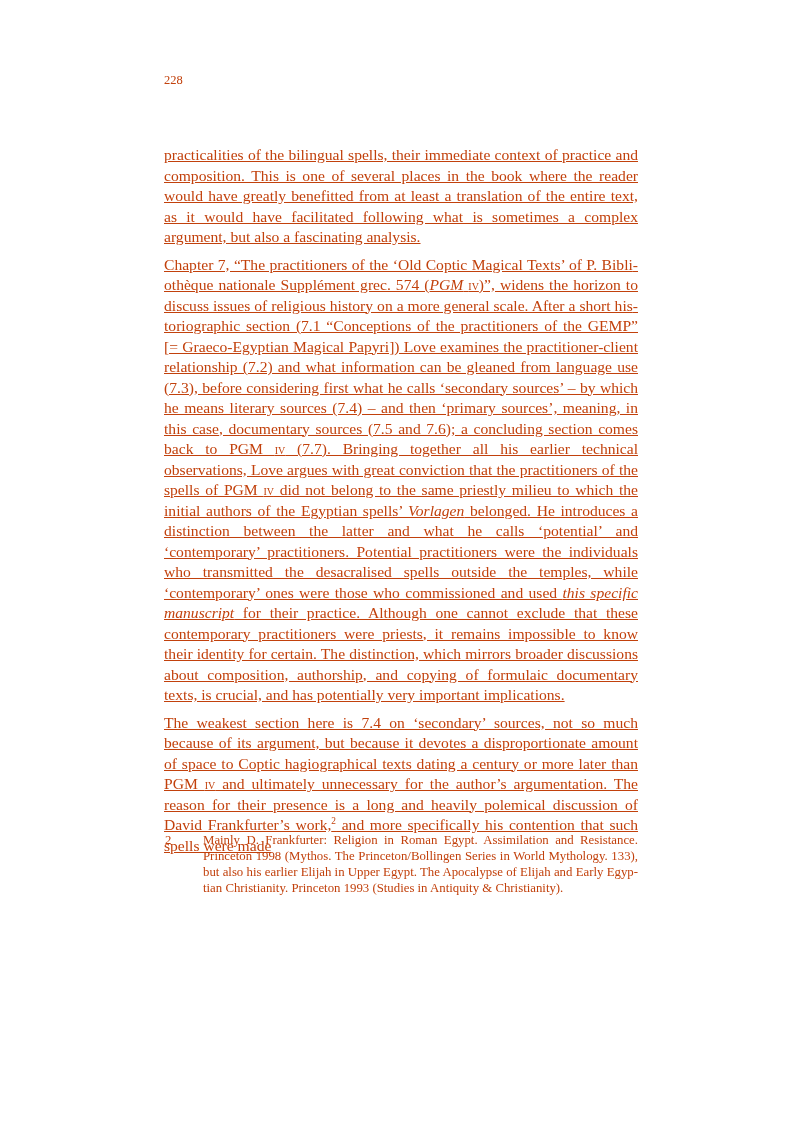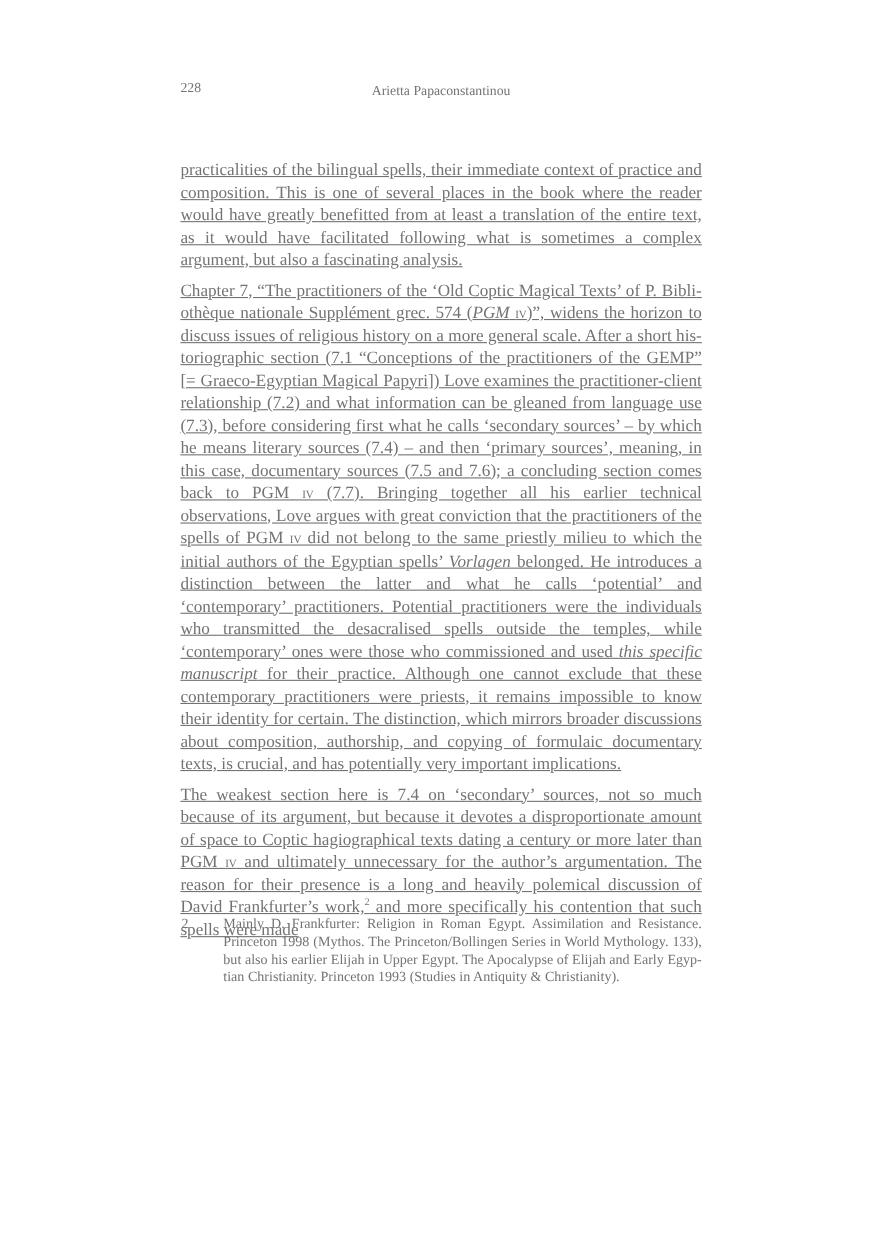--- a/index.html
+++ b/index.html
@@ -1,35 +1,34 @@
 <!DOCTYPE html>
 <html><head>
 <meta charset="utf-8">
 <style>
   html, body { margin: 0; padding: 0; background: #ffffff; }
   body { width: 799px; height: 1131px; position: relative; overflow: hidden; }
-  .page { position: absolute; left: 0; top: 0; width: 635px; height: 1131px; background: #fff; color: #737373; font-family: "Liberation Serif", "DejaVu Serif", serif; }
+  .page { position: absolute; left: 0; top: 0; width: 635px; height: 1131px; background: #fff; color: #c2410c; font-family: "Liberation Serif", "DejaVu Serif", serif; }
   .running-head { position: absolute; top: 73px; left: 164px; width: 474px; height: 18px; font-size: 12.5px; }
   .page-number { position: absolute; left: 0; top: 0; }
   .running-title { position: absolute; left: 0; right: 0; top: 2px; text-align: center; }
   .body-text { position: absolute; left: 164px; top: 145px; width: 474px; font-size: 15.6px; line-height: 20.5px; text-decoration: underline; }
   .body-text p { margin: 0 0 7px 0; text-align: justify; hyphens: manual; }
   .sc { font-variant: small-caps; font-size: 0.92em; }
   .fn-ref { font-size: 0.6em; vertical-align: super; line-height: 0; }
   .footnotes { position: absolute; left: 164px; top: 832px; width: 474px; font-size: 12.8px; line-height: 16px; }
   .footnote { position: relative; padding-left: 39px; text-align: justify; }
   .footnote-number { position: absolute; left: 1px; top: 0; }
 </style>
 </head>
 <body>
 
 <div class="page">
   <div class="running-head">
     <span class="page-number">228</span>
-    <div class="running-title">Arietta Papaconstantinou</div>
   </div>
 
   <div class="body-text">
     <p>practicalities of the bilingual spells, their immediate context of practice and composition. This is one of several places in the book where the reader would have greatly benefitted from at least a translation of the entire text, as it would have facilitated following what is sometimes a complex argument, but also a fascinating analysis.</p>
     <p><span>Chapter 7, “The practitioners of the ‘Old Coptic Magical Texts’ of P. Bibli­othèque nationale Supplément grec. 574 (</span><i>PGM</i> <span class="sc">iv</span><span>)”, widens the horizon to discuss issues of religious history on a more general scale. After a short his­toriographic section (7.1 “Conceptions of the practitioners of the GEMP” [= Graeco-Egyptian Magical Papyri]) Love examines the practitioner-client relationship (7.2) and what information can be gleaned from language use (7.3), before considering first what he calls ‘secondary sources’ – by which he means literary sources (7.4) – and then ‘primary sources’, meaning, in this case, documentary sources (7.5 and 7.6); a concluding section comes back to PGM </span><span class="sc">iv</span><span> (7.7). Bringing together all his earlier technical observations, Love argues with great conviction that the practitioners of the spells of PGM </span><span class="sc">iv</span><span> did not belong to the same priestly milieu to which the initial authors of the Egyptian spells’ </span><i>Vorlagen</i><span> belonged. He introduces a distinction between the latter and what he calls ‘potential’ and ‘contemporary’ practitioners. Potential practitioners were the individuals who transmitted the desacralised spells outside the temples, while ‘contemporary’ ones were those who commis­sioned and used </span><i>this specific manuscript</i><span> for their practice. Although one cannot exclude that these contemporary practitioners were priests, it remains im­possible to know their identity for certain. The distinction, which mirrors broader discussions about composition, authorship, and copying of formu­laic documentary texts, is crucial, and has potentially very important impli­cations.</span></p>
     <p><span>The weakest section here is 7.4 on ‘secondary’ sources, not so much because of its argument, but because it devotes a disproportionate amount of space to Coptic hagiographical texts dating a century or more later than PGM </span><span class="sc">iv</span><span> and ultimately unnecessary for the author’s argumentation. The reason for their presence is a long and heavily polemical discussion of David Frankfur­ter’s work,</span><sup class="fn-ref">2</sup><span> and more specifically his contention that such spells were made</span></p>
   </div>
 
   <div class="footnotes">
     <div class="footnote">

